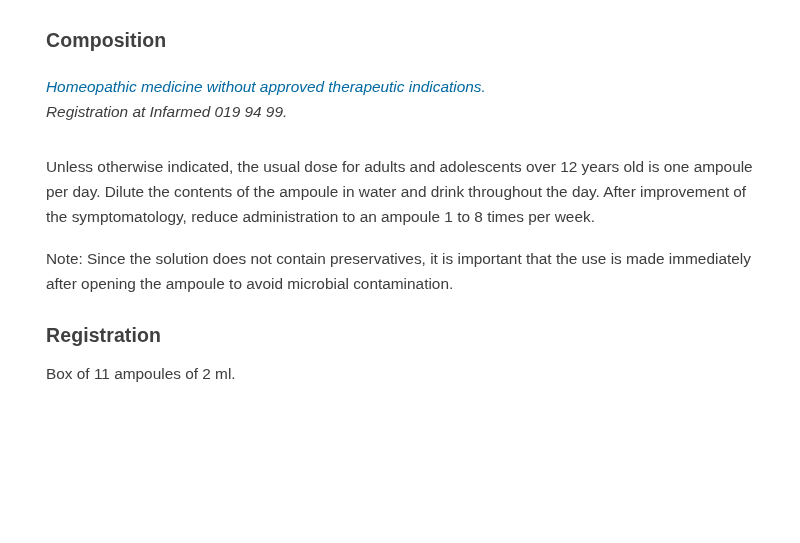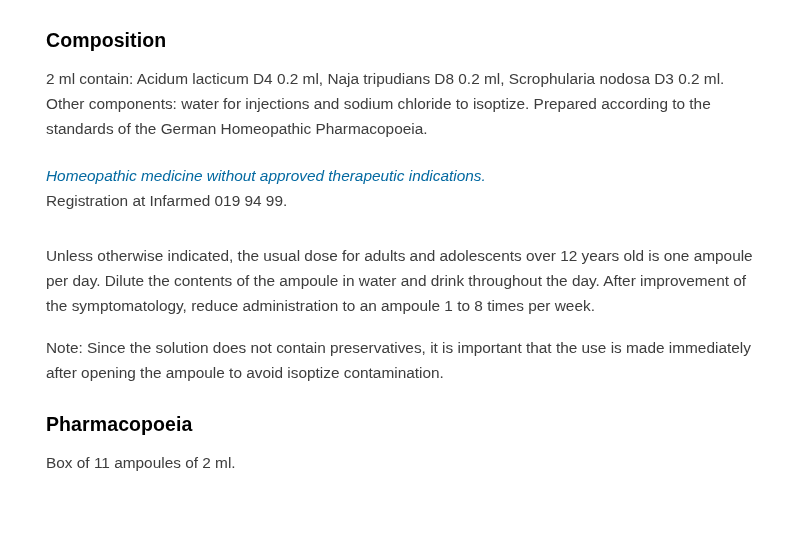--- a/index.html
+++ b/index.html
@@ -15,21 +15,21 @@
     overflow: hidden;
   }
   .page {
     box-sizing: border-box;
     width: 800px;
     height: 543px;
     padding: 28px 44px 0 46px;
     background: #ffffff;
   }
   h2.section-heading {
-    color: #000000;
+    color: #404040;
     font-size: 19.5px;
     font-weight: bold;
     margin: 0 0 14px 0;
     line-height: 1.3;
     letter-spacing: 0.1px;
   }
   h2.section-heading.upper {
     font-size: 19px;
     letter-spacing: 0.2px;
   }
@@ -50,43 +50,43 @@
     font-size: 15.4px;
     line-height: 1.62;
     color: #0369a1;
     margin: 0;
   }
   .reg-line {
     font-size: 15.4px;
     line-height: 1.62;
     color: #3d3d3d;
     margin: 0;
+    font-style: italic;
   }
   .notice-block {
     margin-top: 22px;
     margin-bottom: 30px;
   }
 </style>
 </head>
 <body>
 
 <div class="page">
 
   <div class="block">
     <h2 class="section-heading">Composition</h2>
-    <p class="body-text">2 ml contain: Acidum lacticum D4 0.2 ml, Naja tripudians D8 0.2 ml, Scrophularia nodosa D3 0.2 ml. Other components: water for injections and sodium chloride to isoptize. Prepared according to the standards of the German Homeopathic Pharmacopoeia.</p>
     <div class="notice-block">
       <p class="italic-line">Homeopathic medicine without approved therapeutic indications.</p>
       <p class="reg-line">Registration at Infarmed 019 94 99.</p>
     </div>
   </div>
 
   <div class="block">
     <p class="body-text">Unless otherwise indicated, the usual dose for adults and adolescents over 12 years old is one ampoule per day. Dilute the contents of the ampoule in water and drink throughout the day. After improvement of the symptomatology, reduce administration to an ampoule 1 to 8 times per week.</p>
-    <p class="body-text">Note: Since the solution does not contain preservatives, it is important that the use is made immediately after opening the ampoule to avoid isoptize contamination.</p>
+    <p class="body-text">Note: Since the solution does not contain preservatives, it is important that the use is made immediately after opening the ampoule to avoid microbial contamination.</p>
   </div>
 
   <div class="block">
-    <h2 class="section-heading">Pharmacopoeia</h2>
+    <h2 class="section-heading">Registration</h2>
     <p class="body-text">Box of 11 ampoules of 2 ml.</p>
   </div>
 
 </div>
 
 </body></html>

